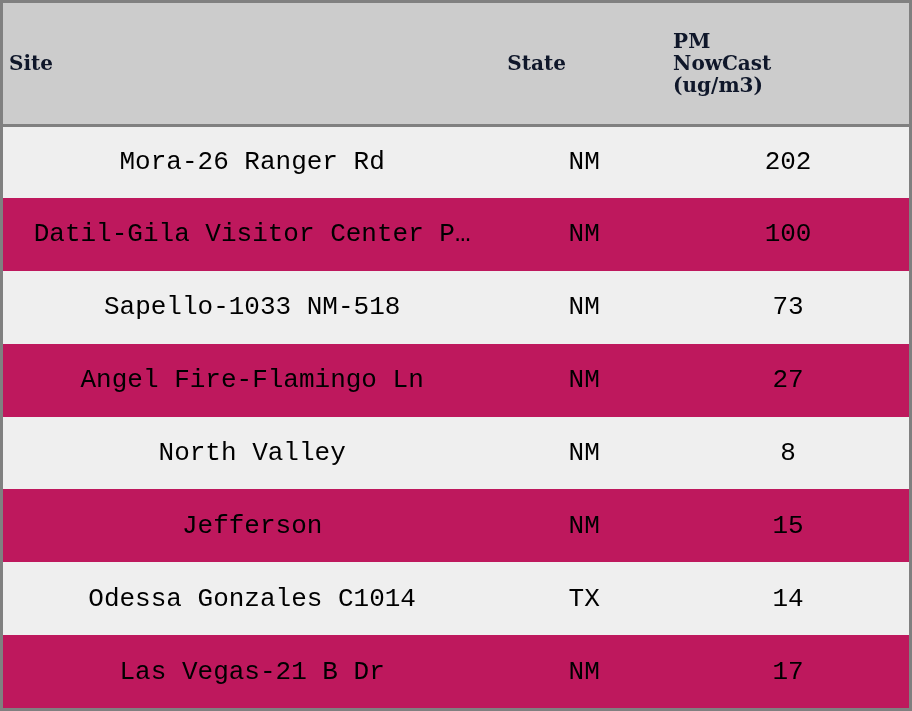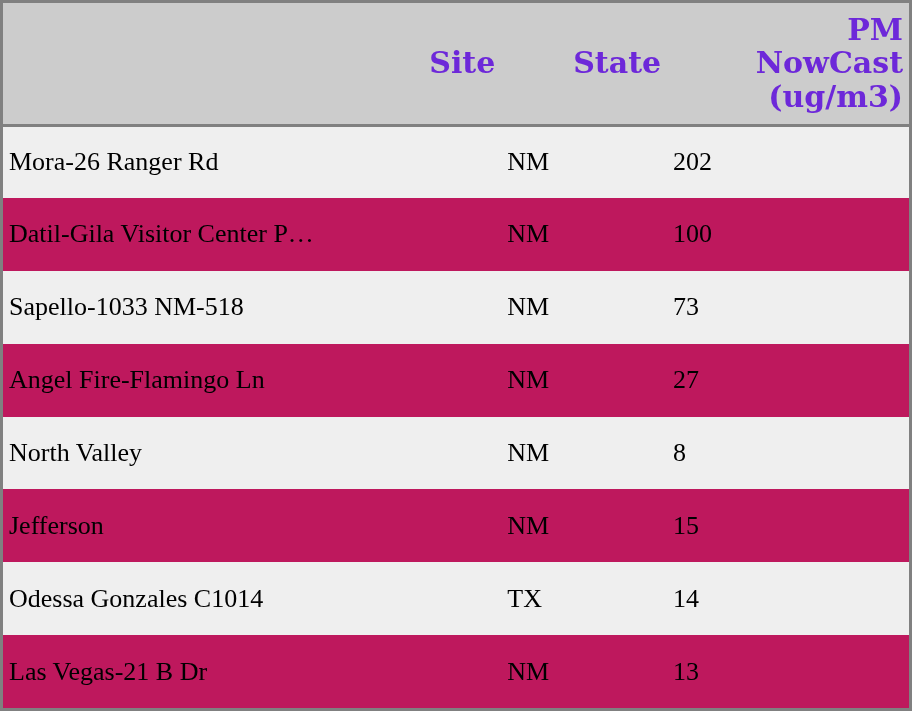--- a/index.html
+++ b/index.html
@@ -33,39 +33,39 @@
   thead tr {
     background: #cccccc;
   }
   thead th {
     box-sizing: border-box;
     height: 122px;
     border: 0;
     border-bottom: 3px solid #808080;
     font-family: "DejaVu Serif", "Liberation Serif", serif;
     font-weight: bold;
-    font-size: 30px;
-    color: #6d28d9;
-    text-align: right;
+    font-size: 20px;
+    color: #0f172a;
+    text-align: left;
     vertical-align: middle;
     line-height: 1.12;
     padding: 2px 6px;
   }
   thead th .hdr-line {
     display: block;
   }
   tbody td {
     box-sizing: border-box;
     height: 58px;
     border: 0;
-    font-family: Liberation Serif, serif;
+    font-family: Liberation Mono, monospace;
     font-weight: normal;
     font-size: 26px;
     color: #000000;
-    text-align: left;
+    text-align: center;
     vertical-align: middle;
     padding: 2px 6px;
     white-space: nowrap;
     overflow: hidden;
   }
   tbody tr.row-odd  { background: #efefef; }
   tbody tr.row-even { background: #be185d; }
 </style>
 </head>
 <body>
@@ -124,17 +124,17 @@
         <td>15</td>
       </tr>
       <tr class="row-odd">
         <td>Odessa Gonzales C1014</td>
         <td>TX</td>
         <td>14</td>
       </tr>
       <tr class="row-even">
         <td>Las Vegas-21 B Dr</td>
         <td>NM</td>
-        <td>13</td>
+        <td>17</td>
       </tr>
     </tbody>
   </table>
 </div>
 
 </body></html>

